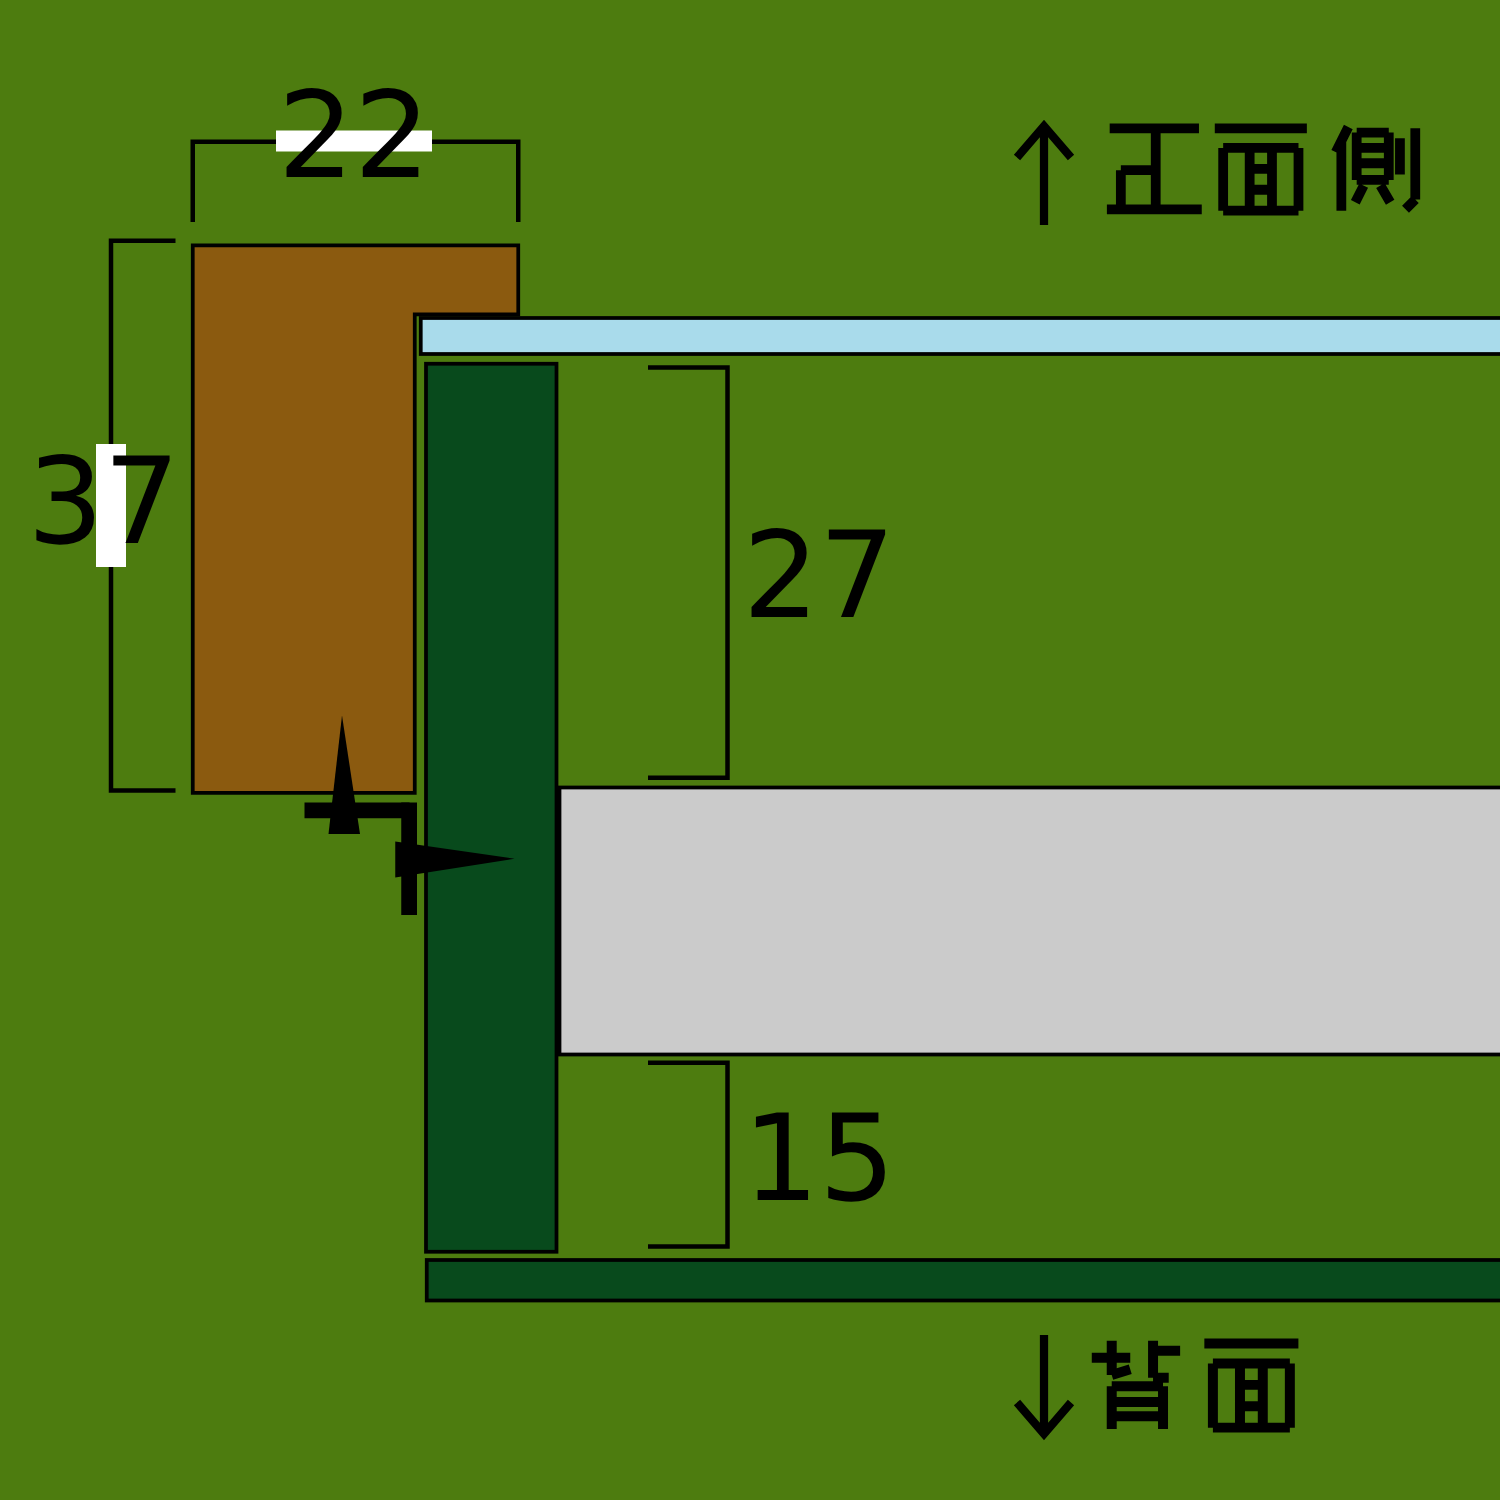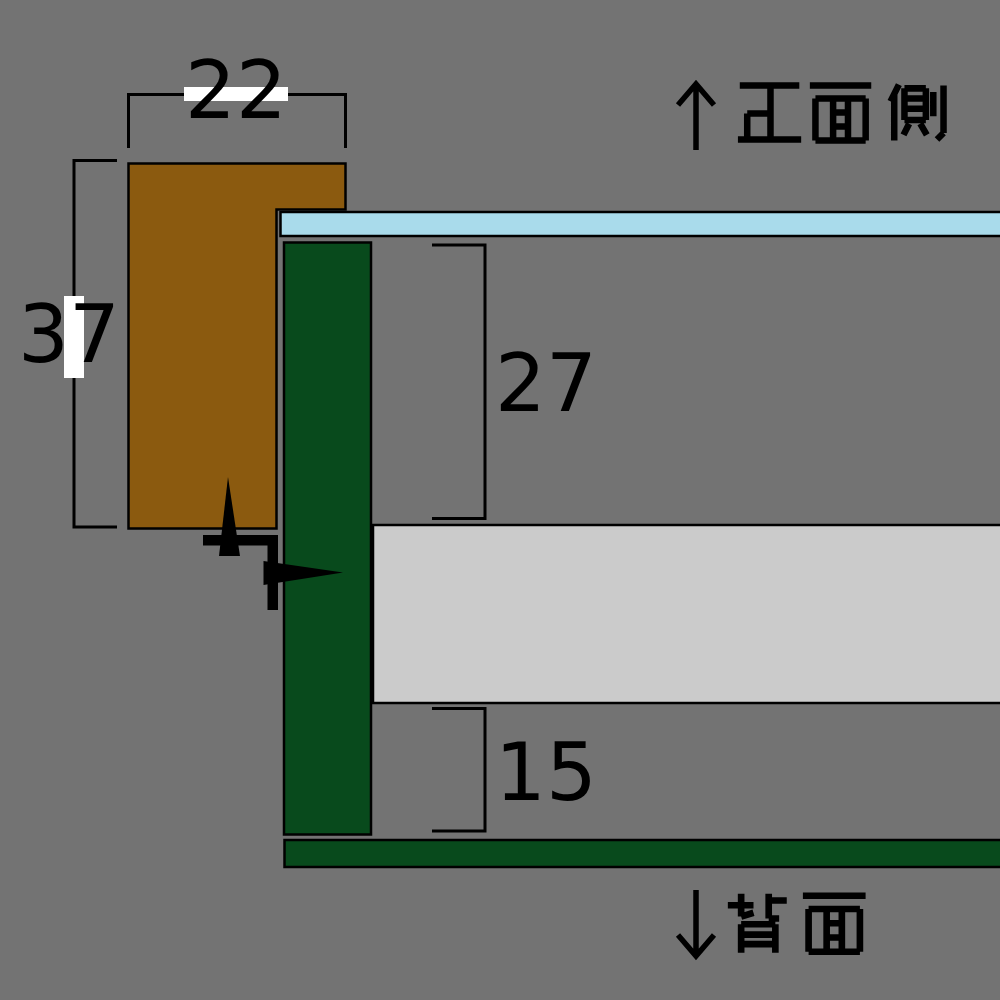--- a/index.html
+++ b/index.html
@@ -1,16 +1,16 @@
 <!DOCTYPE html>
 <html><head>
 <meta charset="utf-8">
 <style>
   html,body{margin:0;padding:0;background:#fff;}
-  #stage{position:relative;width:1000px;height:1000px;background:#737373;overflow:hidden;
+  #stage{position:relative;width:1000px;height:1000px;background:#4d7c0f;overflow:hidden;
          font-family:"DejaVu Sans","Liberation Sans",sans-serif;}
   svg{display:block;}
   .dim-text{font-family:"DejaVu Sans","Liberation Sans",sans-serif;font-size:80px;fill:#000;}
   .ink{stroke:#000;fill:none;}
   .kanji{stroke:#000;fill:none;stroke-width:7;stroke-linecap:butt;}
   .arrow{stroke:#000;fill:none;stroke-width:5.5;stroke-linecap:butt;}
   .hidden-label{opacity:0;font-size:64px;}
 </style>
 </head>
 <body>

